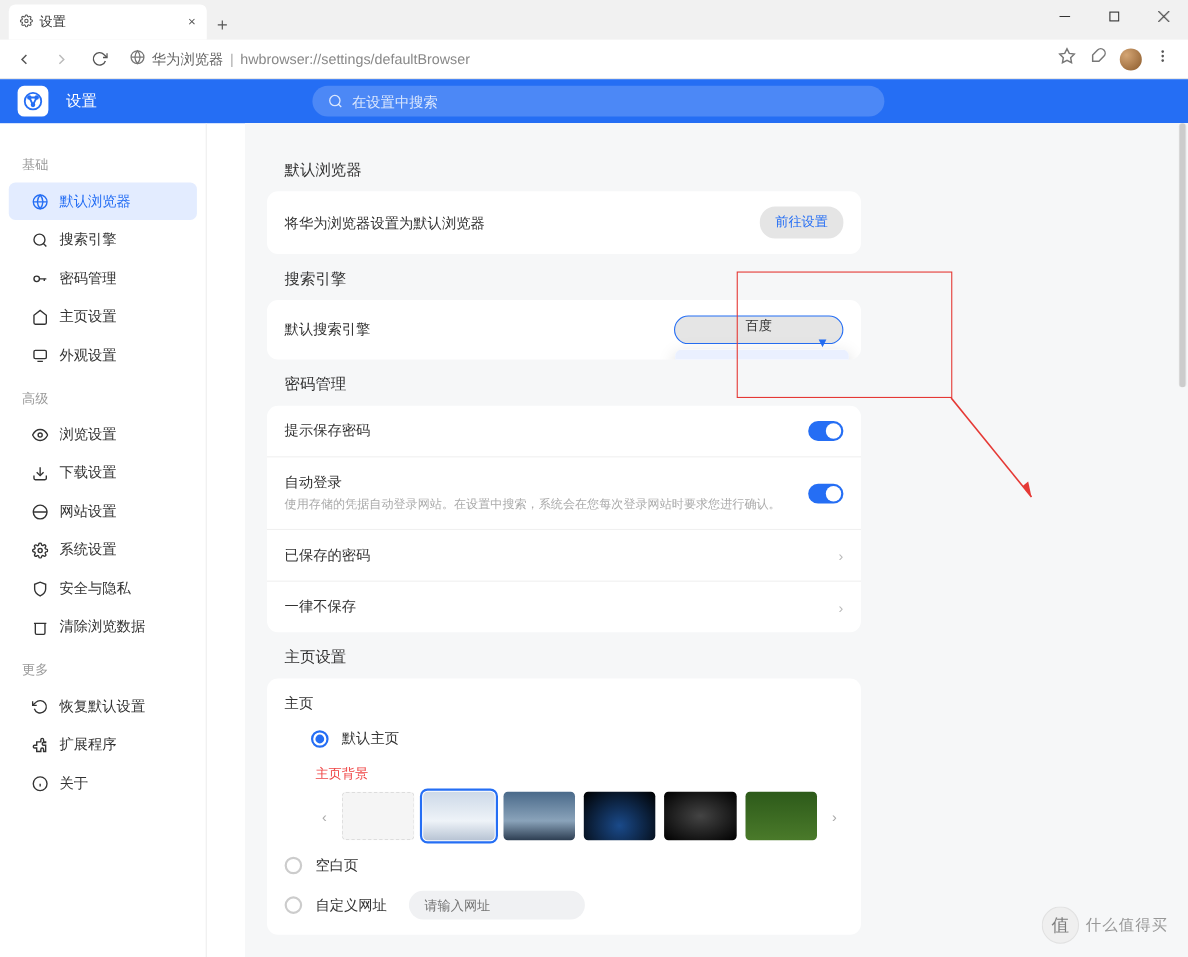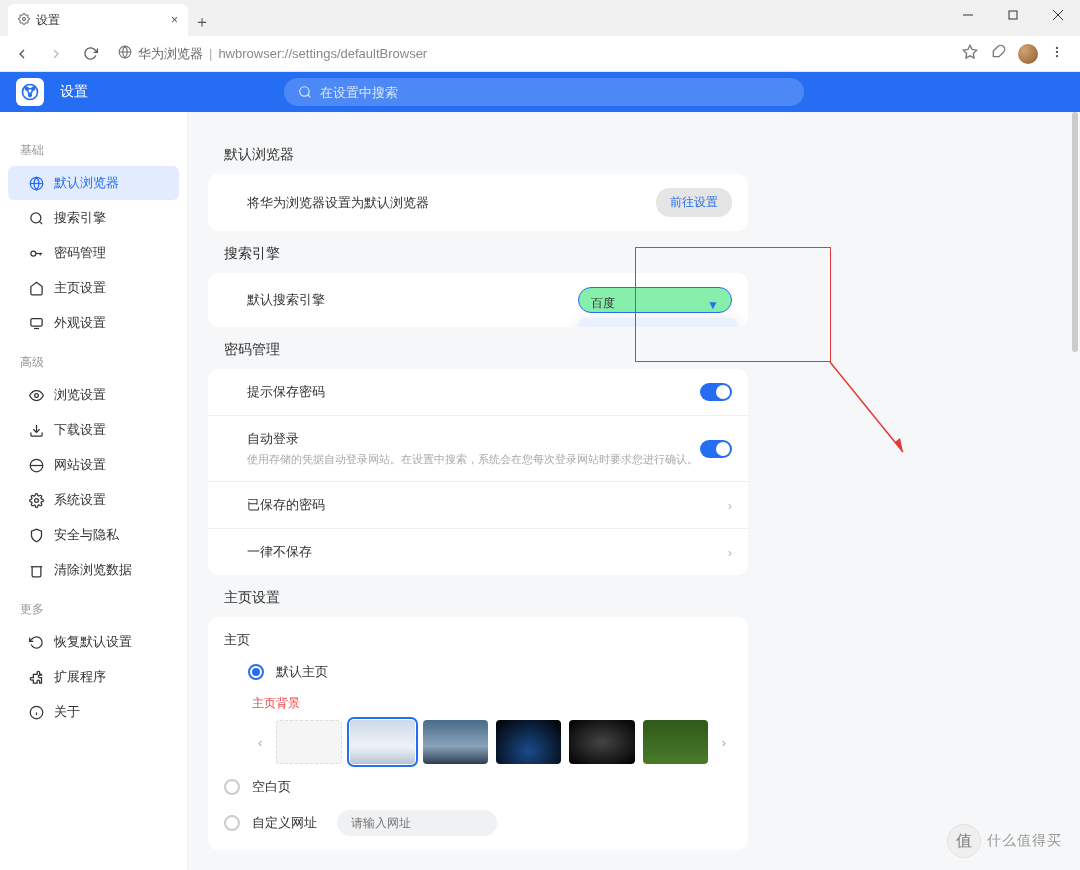--- a/index.html
+++ b/index.html
@@ -28,40 +28,40 @@
 
 .app-header { height: 40px; background: #256ef4; display: flex; align-items: center; padding: 0 16px; gap: 16px; }
 .app-logo { width: 28px; height: 28px; background: #fff; border-radius: 6px; display: flex; align-items: center; justify-content: center; }
 .app-logo svg { width: 20px; height: 20px; }
 .app-title { color: #fff; font-size: 14px; font-weight: 500; }
 .app-search { flex: 0 0 520px; height: 28px; background: rgba(255,255,255,0.18); border-radius: 14px; display: flex; align-items: center; padding: 0 14px; gap: 8px; margin-left: 180px; }
 .app-search input { background: transparent; border: none; outline: none; color: #fff; font-size: 13px; flex: 1; }
 .app-search input::placeholder { color: rgba(255,255,255,0.8); }
 
 
-.main { display: flex; height: calc(870px - 36px - 36px - 40px); }
+.main { display: flex; height: calc(870px - 36px - 36px - 40px); gap: 35px; }
 .sidebar { width: 188px; border-right: 1px solid #eee; padding: 16px 0; overflow-y: auto; }
 .side-section { font-size: 12px; color: #999; padding: 6px 20px; margin-top: 8px; }
 .side-item { display: flex; align-items: center; gap: 10px; padding: 8px 20px; font-size: 13px; color: #333; border-radius: 6px; margin: 1px 8px; }
 .side-item.active { background: #e3ecff; color: #256ef4; }
 .side-item .icon { width: 16px; height: 16px; display: flex; align-items: center; justify-content: center; }
 
 .content { flex: 1; background: #f6f7f8; overflow-y: auto; padding: 20px 0 40px; position: relative; }
 .content-inner { max-width: 540px; margin: 0 auto 0 20px; }
 .section-title { font-size: 14px; color: #333; font-weight: 500; margin: 14px 0 10px 16px; }
 .card { background: #fff; border-radius: 10px; overflow: hidden; }
 .row { display: flex; align-items: center; padding: 14px 16px; font-size: 13px; color: #333; }
 .row + .row { border-top: 1px solid #f0f0f0; }
-.row .label { flex: 1; margin-left: 23px; }
+.row .label { flex: 1; }
 .row .sub { font-size: 11px; color: #aaa; margin-top: 4px; line-height: 1.4; }
 .pill-btn { background: #e5e5e5; color: #256ef4; border: none; padding: 6px 14px; border-radius: 14px; font-size: 12px; }
 .chevron { color: #bbb; }
 
 
-.select { position: relative; width: 154px; height: 26px; border: 1px solid #256ef4; border-radius: 13px; display: flex; align-items: flex-end; padding: 0 12px; font-size: 12px; color: #333; background: #86efac; }
+.select { position: relative; width: 154px; height: 26px; border: 1px solid #256ef4; border-radius: 13px; display: flex; align-items: center; padding: 0 12px; font-size: 12px; color: #333; background: #e5e5e5; flex-direction: column; }
 .select .tri { margin-left: auto; color: #256ef4; }
 .dropdown { position: absolute; top: 30px; left: 0; width: 158px; background: #fff; border-radius: 6px; box-shadow: 0 4px 16px rgba(0,0,0,0.15); overflow: hidden; }
 .dd-item { padding: 10px 14px; font-size: 13px; color: #333; }
 .dd-item.hl { background: #eaf0ff; }
 
 .highlight-box { position: absolute; border: 1px solid #e53935; pointer-events: none; }
 .arrow-annot { position: absolute; pointer-events: none; }
 
 
 .toggle { width: 32px; height: 18px; background: #256ef4; border-radius: 9px; position: relative; }

